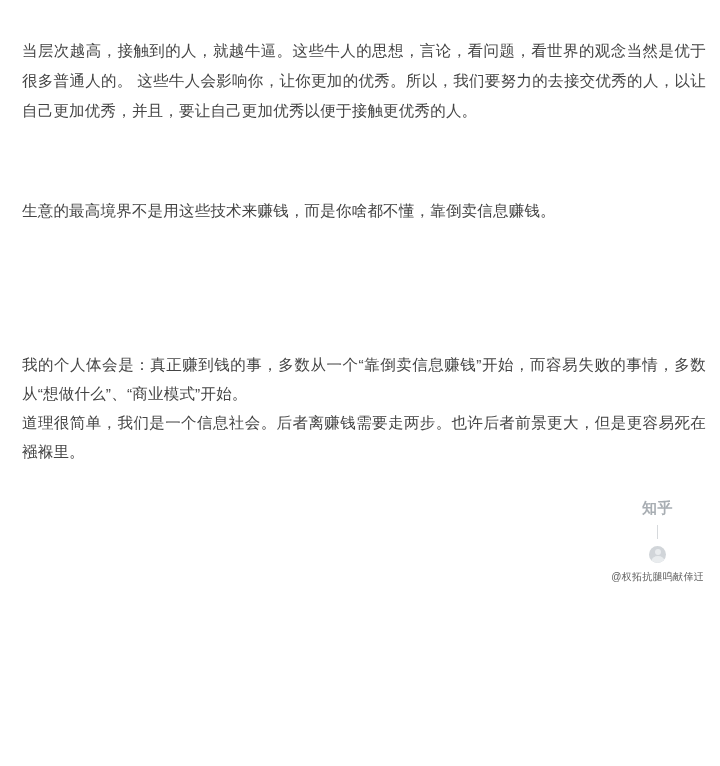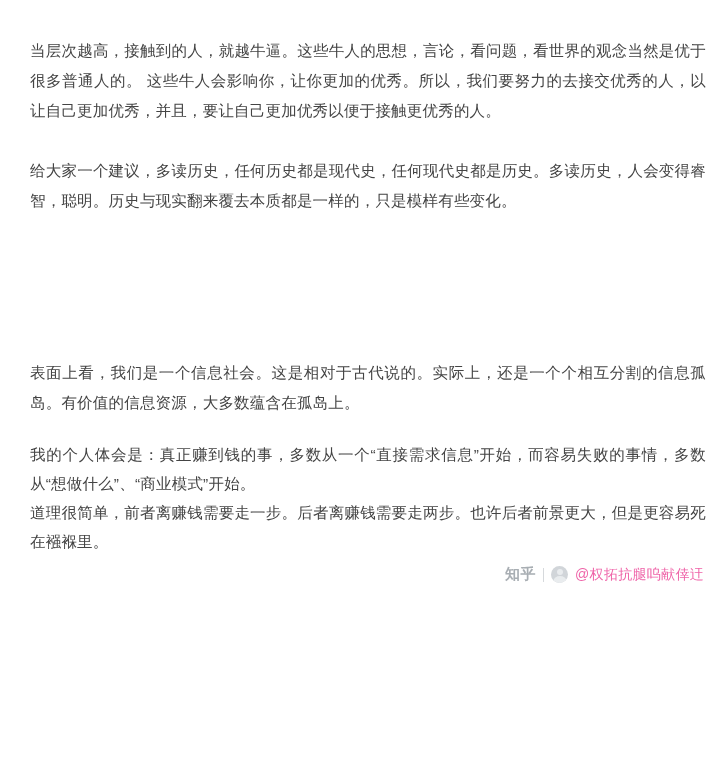--- a/index.html
+++ b/index.html
@@ -11,21 +11,21 @@
     height: 766px;
     background: #ffffff;
     font-family: "Liberation Sans", sans-serif;
     overflow: hidden;
   }
   .page {
     position: relative;
     width: 720px;
     height: 594px;
     box-sizing: border-box;
-    padding: 36px 14px 0 30px;
+    padding: 36px 14px 0 22px;
     background: #ffffff;
   }
   .para {
     color: #444444;
     font-size: 15.5px;
     line-height: 30px;
     letter-spacing: 0.2px;
     text-align: justify;
     margin: 0;
   }
@@ -36,20 +36,21 @@
   .tight { line-height: 29px; }
 
   .watermark {
     position: absolute;
     right: 16px;
     bottom: 10px;
     display: flex;
     align-items: center;
     gap: 7px;
     opacity: 0.85;
+    flex-direction: column;
   }
   .wm-logo {
     font-size: 15px;
     color: #9aa0a6;
     font-weight: bold;
     letter-spacing: 0.5px;
   }
   .wm-sep {
     width: 1px;
     height: 14px;
@@ -79,49 +80,48 @@
     position: absolute;
     left: 50%;
     top: 3px;
     width: 6px;
     height: 6px;
     border-radius: 50%;
     background: #e6e9ec;
     transform: translateX(-50%);
   }
   .wm-text {
-    font-size: 14px;
-    color: #ec4899;
+    font-size: 10px;
+    color: #404040;
     letter-spacing: 0.3px;
   }
 </style>
 </head>
 <body>
 
 <div class="page">
 
   <p class="para">当层次越高，接触到的人，就越牛逼。这些牛人的思想，言论，看问题，看世界的观念当然是优于很多普通人的。 这些牛人会影响你，让你更加的优秀。所以，我们要努力的去接交优秀的人，以让自己更加优秀，并且，要让自己更加优秀以便于接触更优秀的人。</p>
   <div class="gap-lg"></div>
 
-  <p class="para">给大家一个建议，多读历史，任何历史都是现代史，任何现代史都是历史。多读历史，人会变得睿智，聪明。历史与现实翻来覆去本质都是一样的，只是模样有些变化。</p>
   <div class="gap-lg"></div>
   <div class="gap-xs"></div>
 
+  <p class="para">生意的最高境界不是用这些技术来赚钱，而是你啥都不懂，靠倒卖信息赚钱。</p>
   <div class="gap-lg"></div>
   <div class="gap-sm"></div>
 
   <div class="gap-md"></div>
 
   <div class="gap-sm"></div>
 
-  <p class="para">表面上看，我们是一个信息社会。这是相对于古代说的。实际上，还是一个个相互分割的信息孤岛。有价值的信息资源，大多数蕴含在孤岛上。</p>
   <div class="gap-sm"></div>
 
-  <p class="para tight">我的个人体会是：真正赚到钱的事，多数从一个“直接需求信息”开始，而容易失败的事情，多数从“想做什么”、“商业模式”开始。</p>
-  <p class="para tight">道理很简单，前者离赚钱需要走一步。后者离赚钱需要走两步。也许后者前景更大，但是更容易死在襁褓里。</p>
+  <p class="para tight">我的个人体会是：真正赚到钱的事，多数从一个“靠倒卖信息赚钱”开始，而容易失败的事情，多数从“想做什么”、“商业模式”开始。</p>
+  <p class="para tight">道理很简单，我们是一个信息社会。后者离赚钱需要走两步。也许后者前景更大，但是更容易死在襁褓里。</p>
 
   <div class="watermark">
     <span class="wm-logo">知乎</span>
     <span class="wm-sep"></span>
     <span class="wm-avatar"></span>
     <span class="wm-text">@权拓抗腿呜献倖迀</span>
   </div>
 
 </div>
 

